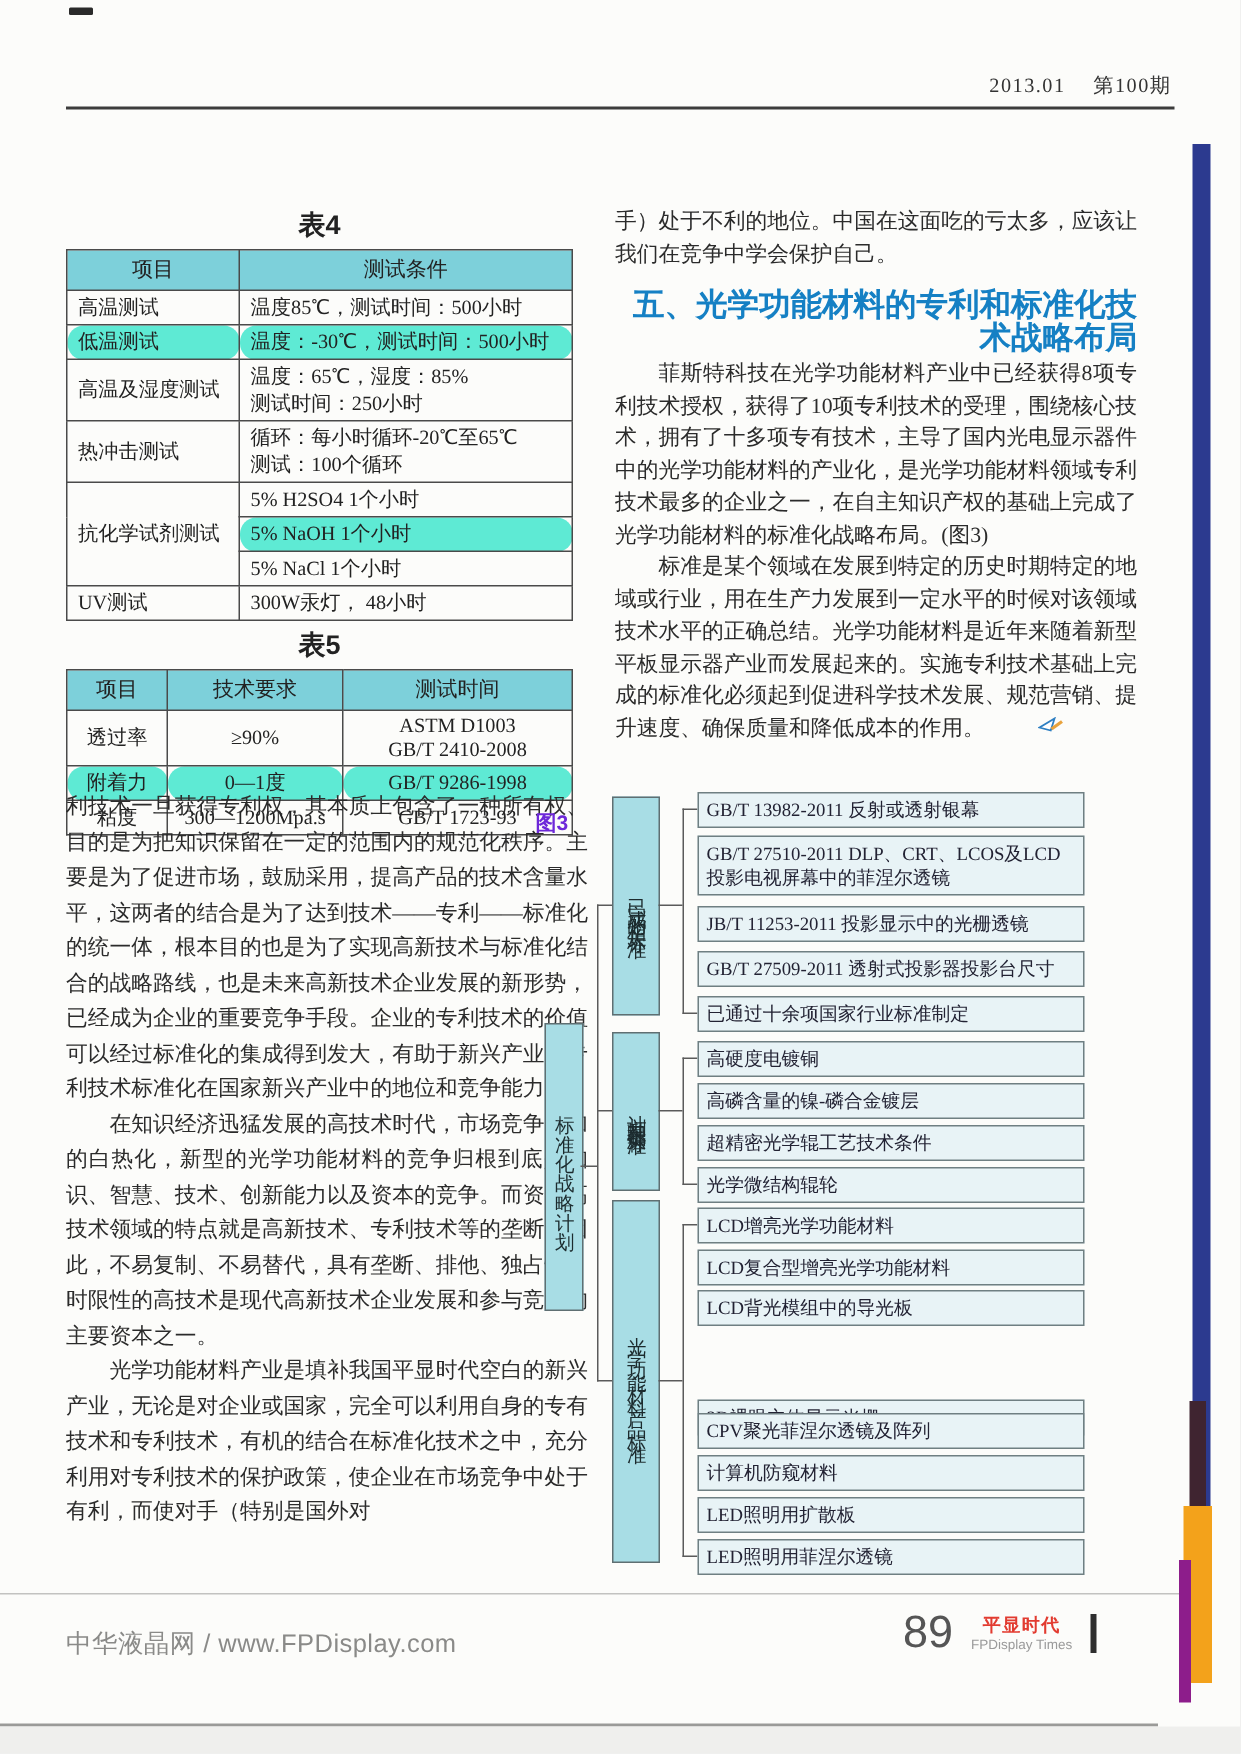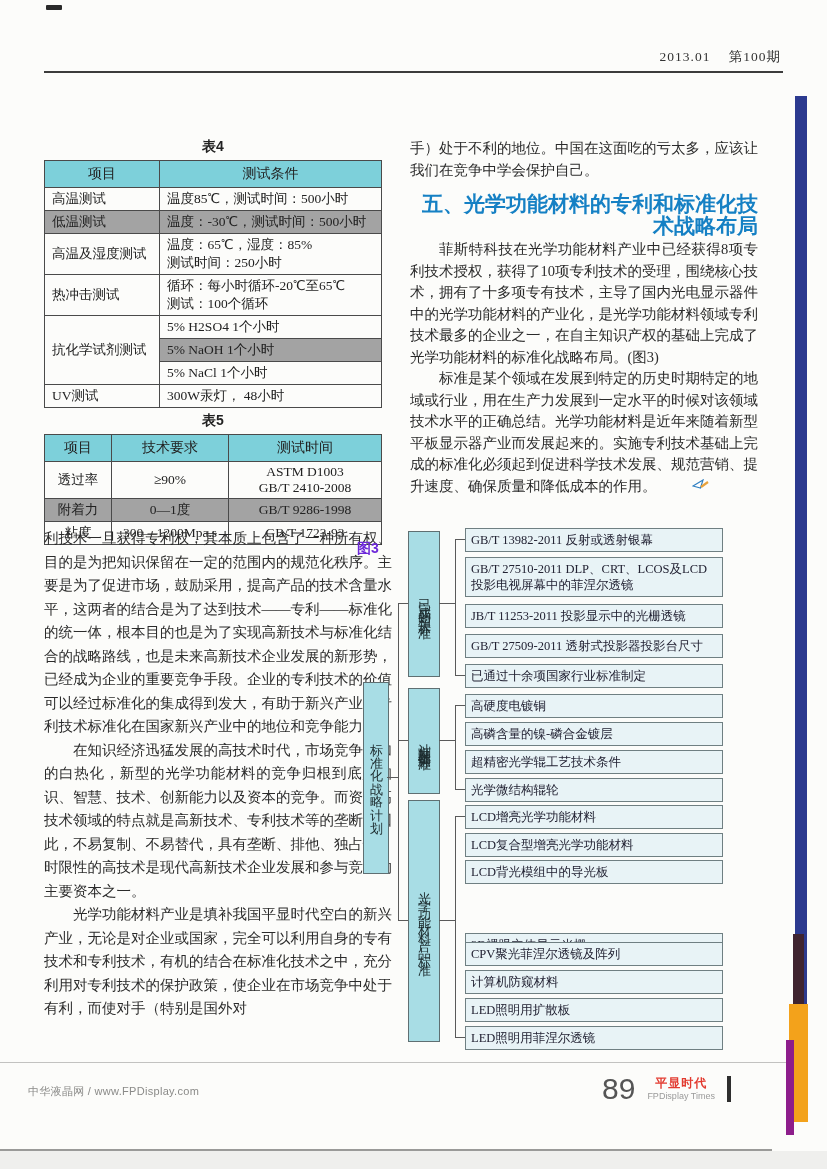--- a/index.html
+++ b/index.html
@@ -9,25 +9,25 @@
     font-family:"Liberation Serif", serif; color:#2b2b2b;
   }
   
   .header-issue { position:absolute; top:48px; right:46px; font-size:13.5px; color:#333; letter-spacing:1px; }
   .header-issue span { margin-left:14px; }
   .header-rule { position:absolute; top:71px; left:44px; width:739px; height:2px; background:#3c3c3c; }
   .artifact-dash { position:absolute; left:46px; top:5px; width:16px; height:5px; background:#2a2a2a; border-radius:1px; }
 
   
   .tables-block { position:absolute; left:44px; top:134px; width:338px; }
-  .tbl-caption { text-align:center; font-weight:bold; font-size:14px; margin:4px 0 4px; font-family:"Liberation Sans", sans-serif; color:#222; }
+  .tbl-caption { text-align:center; font-weight:bold; font-size:18px; margin:4px 0 4px; font-family:"Liberation Sans", sans-serif; color:#222; }
   table { border-collapse:collapse; width:100%; font-size:13.5px; color:#222; }
   td, th { border:1px solid #4a4a4a; padding:2px 7px; text-align:left; vertical-align:middle; }
   th { background:#7dd0da; font-weight:normal; text-align:center; font-size:14px; padding:4px; }
-  tr.tint td { background:#a3a3a3; }
+  tr.tint td { background:#5eead4;border-radius:11px; }
   .t4-item { width:106px; }
   .t5 td { text-align:center; }
   .t5 .c1 { width:58px; } .t5 .c2 { width:108px; }
 
   
   .body-left {
     position:absolute; left:44px; top:527px; width:348px;
     font-size:14.5px; line-height:23.5px; text-align:justify;
   }
   .body-left p { margin:0; text-indent:2em; }
@@ -67,21 +67,21 @@
   
   .strip-navy   { position:absolute; left:795px; top:96px;  width:12px; height:944px; background:#2c3a8f; }
   .strip-maroon { position:absolute; left:793px; top:934px; width:11px; height:70px;  background:#3f2430; }
   .strip-orange { position:absolute; left:789px; top:1004px; width:19px; height:118px; background:#f3a21b; }
   .strip-purple { position:absolute; left:786px; top:1040px; width:8px;  height:95px;  background:#8d1d8b; }
   .bottom-line  { position:absolute; left:0; top:1149px; width:772px; height:2px; background:#9a9a98; }
   .bottom-area  { position:absolute; left:0; top:1151px; width:827px; height:18px; background:#efefed; }
 
   
   .footer-rule { position:absolute; left:0; top:1062px; width:786px; height:1px; background:#c2c2c0; }
-  .footer-left { position:absolute; left:28px; top:1084px; font-family:"Liberation Sans", sans-serif; font-size:11px; color:#8a8a88; letter-spacing:0.3px; }
+  .footer-left { position:absolute; left:44px; top:1084px; font-family:"Liberation Sans", sans-serif; font-size:17px; color:#8a8a88; letter-spacing:0.3px; }
   .footer-right { position:absolute; left:602px; top:1072px; display:flex; align-items:center; gap:12px; }
   .page-num { font-size:30px; color:#555; font-family:"Liberation Sans", sans-serif; }
   .journal { text-align:center; line-height:1.15; }
   .journal-cn { color:#e23b30; font-size:12px; font-weight:bold; font-family:"Liberation Sans", sans-serif; letter-spacing:1px; }
   .journal-en { color:#9a9a9a; font-size:9px; font-family:"Liberation Sans", sans-serif; }
   .footer-bar { width:4px; height:26px; background:#2e2e2e; }
 </style>
 </head>
 <body>
 

